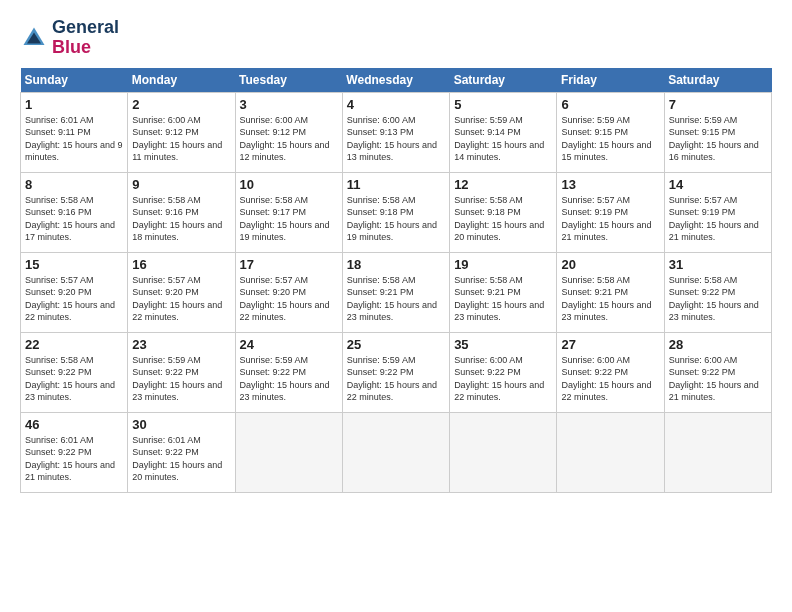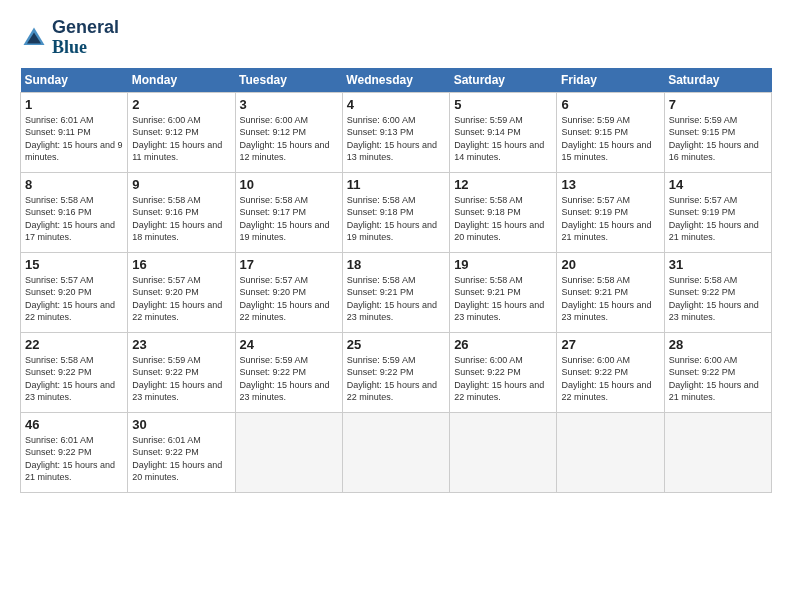--- a/index.html
+++ b/index.html
@@ -90,21 +90,21 @@
 
 <div class="page">
   <div class="header">
     <div class="logo">
       <svg class="logo-icon" viewBox="0 0 40 40">
         <polygon points="20,5 35,30 5,30" fill="#4a90c4"></polygon>
         <polygon points="20,12 30,28 10,28" fill="#1a3a5c"></polygon>
       </svg>
       <div class="logo-text">
         <div>General</div>
-        <div style="color:#0c4a6e;font-family:Liberation Serif, serif;">Blue</div>
+        <div style="color:#be185d;">Blue</div>
       </div>
     </div>
     <div class="title-area">
     </div>
   </div>
 
   <table>
     <thead>
       <tr>
         <th>Sunday</th>
@@ -318,21 +318,21 @@
       </td>
           <td>
         <div class="day-num">25</div>
         <div class="day-info">
           Sunrise: 5:59 AM<br>
           Sunset: 9:22 PM<br>
           Daylight: 15 hours and 22 minutes.
         </div>
       </td>
           <td>
-        <div class="day-num">26</div>
+        <div class="day-num">35</div>
         <div class="day-info">
           Sunrise: 6:00 AM<br>
           Sunset: 9:22 PM<br>
           Daylight: 15 hours and 22 minutes.
         </div>
       </td>
           <td>
         <div class="day-num">27</div>
         <div class="day-info">
           Sunrise: 6:00 AM<br>

